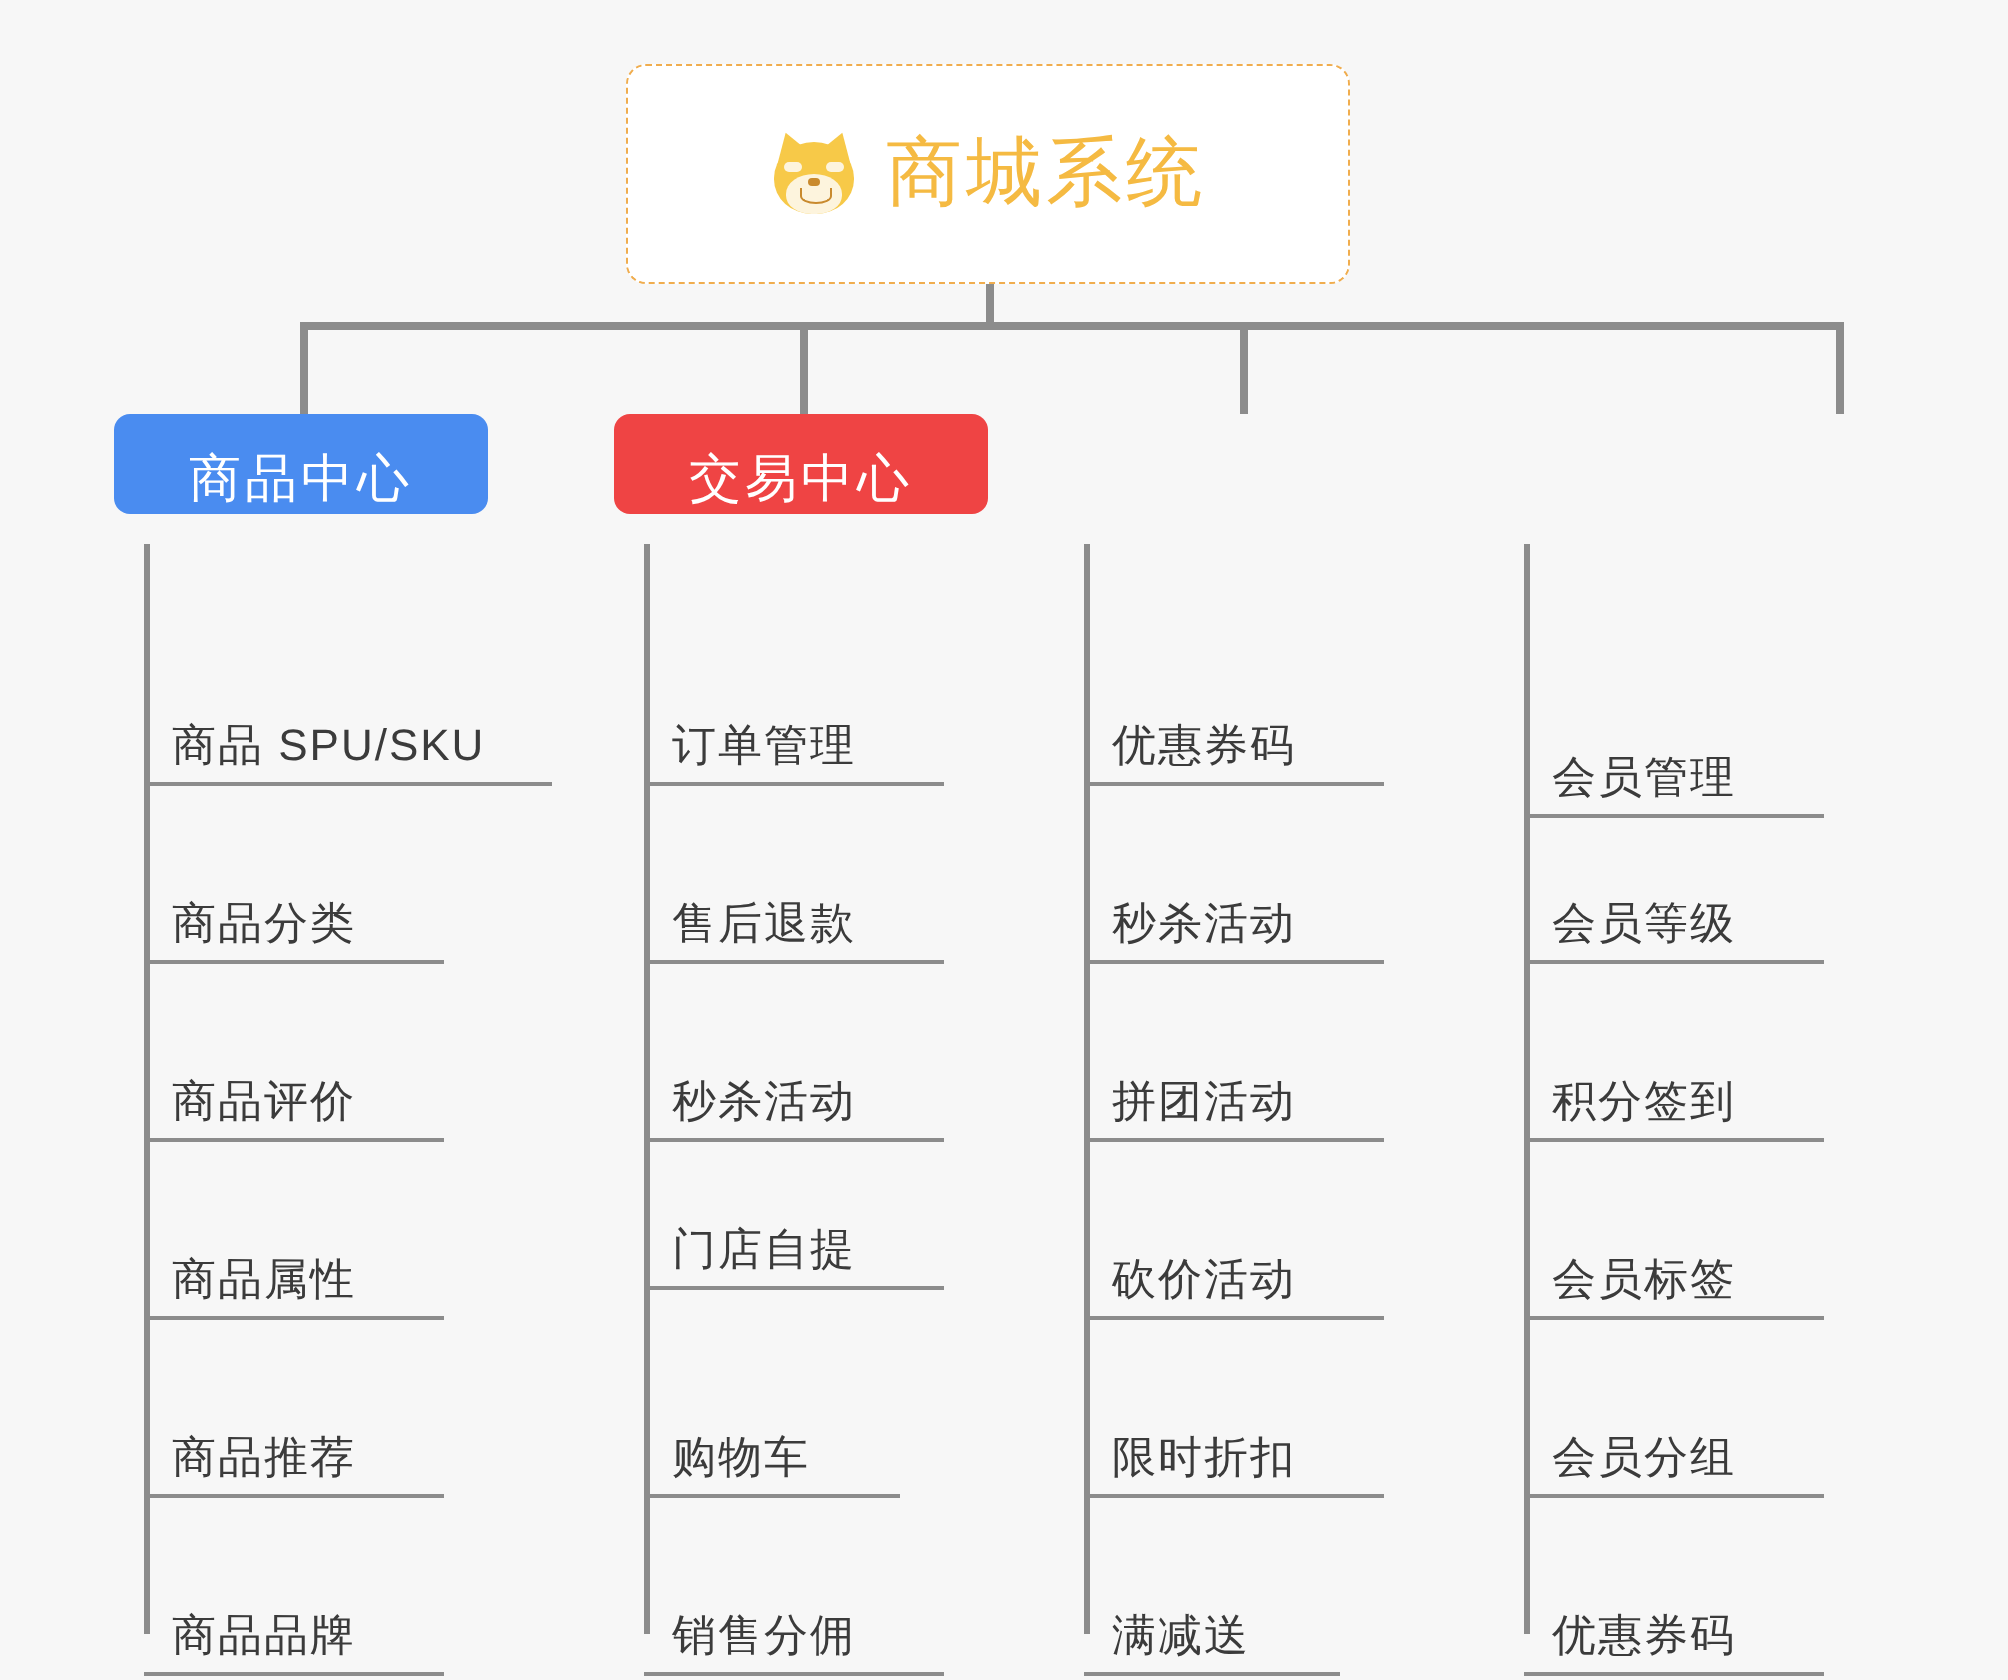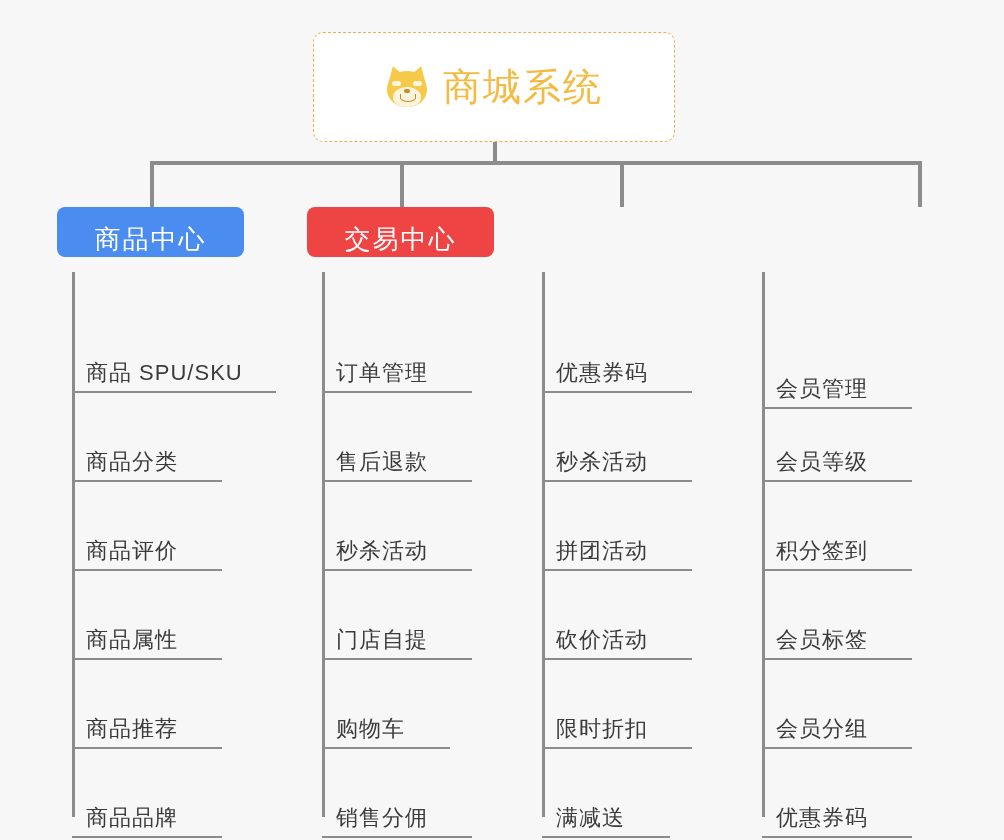--- a/index.html
+++ b/index.html
@@ -235,21 +235,21 @@
     <div class="leaf-rail"></div>
     <div class="leaf-item" style="top:0px;width:150px">
       <span class="leaf-label">订单管理</span>
     </div>
     <div class="leaf-item" style="top:89px;width:150px">
       <span class="leaf-label">售后退款</span>
     </div>
     <div class="leaf-item" style="top:178px;width:150px">
       <span class="leaf-label">秒杀活动</span>
     </div>
-    <div class="leaf-item" style="top:267px;width:150px">
+    <div class="leaf-item" style="top:252px;width:150px">
       <span class="leaf-label">门店自提</span>
     </div>
     <div class="leaf-item" style="top:356px;width:128px">
       <span class="leaf-label">购物车</span>
     </div>
     <div class="leaf-item" style="top:445px;width:150px">
       <span class="leaf-label">销售分佣</span>
     </div>
   </div>
 

